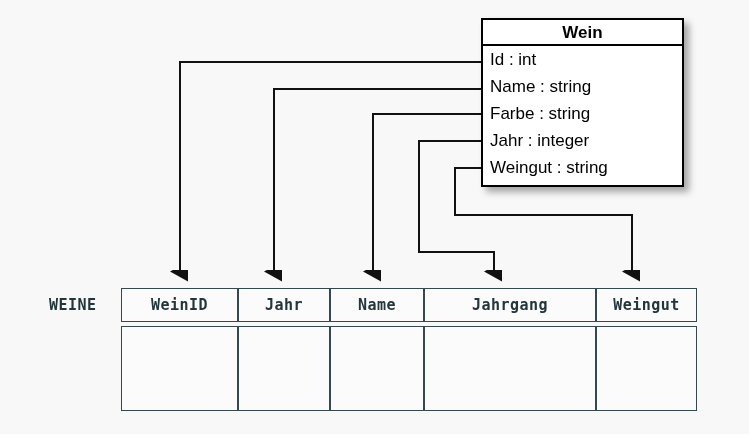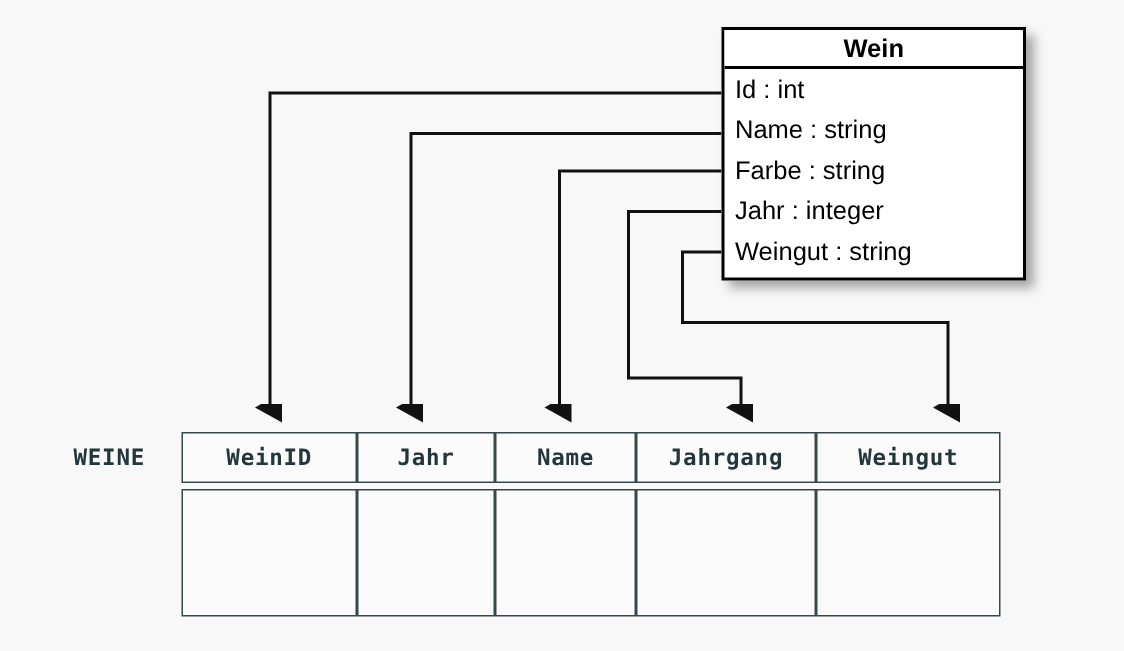--- a/index.html
+++ b/index.html
@@ -157,22 +157,22 @@
     </div>
   </div>
 
   <div id="rel-table-wrap">
     <table id="rel-table">
       <tbody>
           <tr class="header-row">
         <td style="width:117px">WeinID</td>
         <td style="width:92px">Jahr</td>
         <td style="width:94px">Name</td>
-        <td style="width:120px">Jahrgang</td>
-        <td style="width:123px">Weingut</td>
+        <td style="width:172px">Jahrgang</td>
+        <td style="width:101px">Weingut</td>
       </tr>
       <tr id="spacer-row">
         <td></td>
             <td></td>
         <td></td>
             <td></td>
         <td></td>
       </tr>
       <tr class="body-row">
         <td></td>

